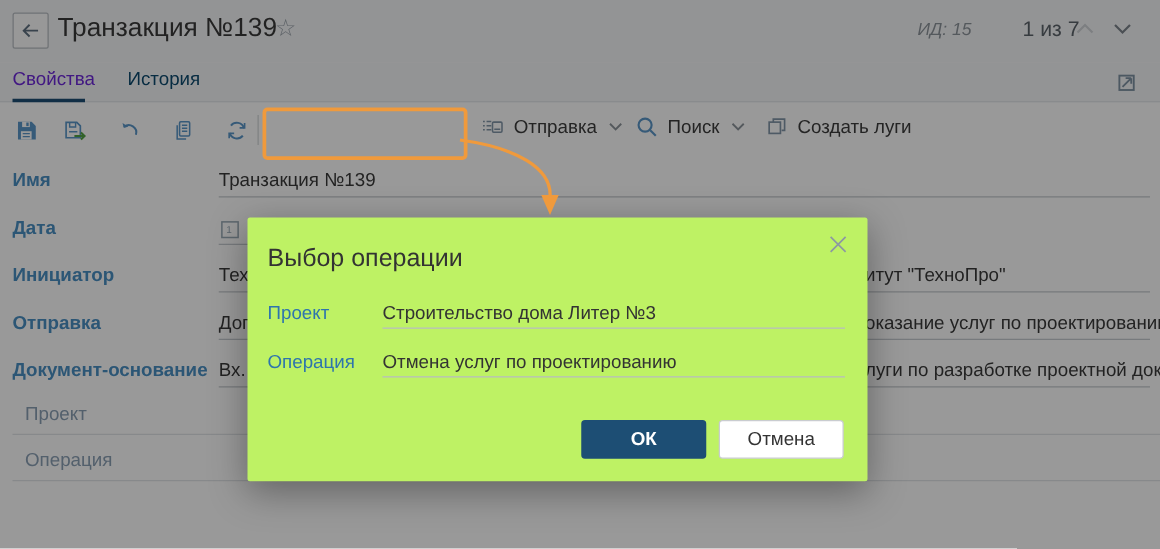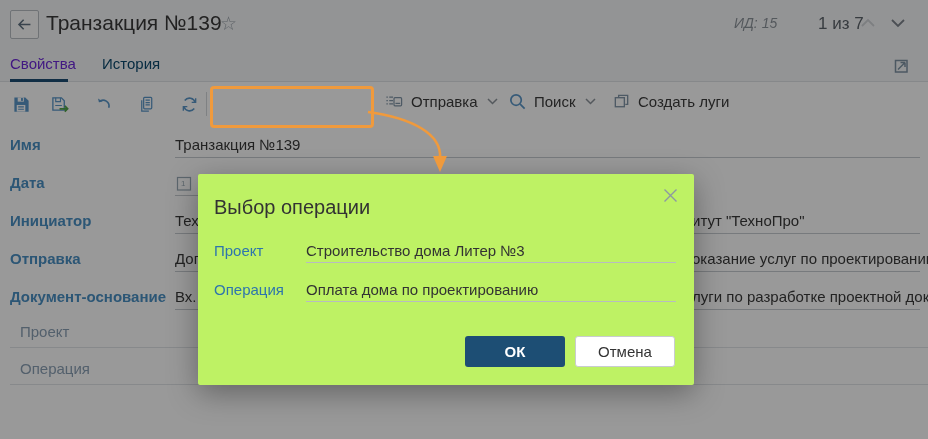--- a/index.html
+++ b/index.html
@@ -243,21 +243,21 @@
     </div>
 
     <div class="m-row" style="top:68px">
       <span class="m-label">Проект</span>
       <span class="m-value">Строительство дома Литер №3</span>
       <span class="m-under"></span>
     </div>
 
     <div class="m-row" style="top:107px">
       <span class="m-label">Операция</span>
-      <span class="m-value">Оплата дома по проектированию</span>
+      <span class="m-value">Отмена услуг по проектированию</span>
       <span class="m-under"></span>
     </div>
 
     <div class="m-btn m-ok">ОК</div>
     <div class="m-btn m-cancel">Отмена</div>
   </div>
 
   <div class="anno-rect"></div>
   <div class="anno-arrow">
     <svg width="95" height="78" viewBox="0 0 95 78" fill="none">

